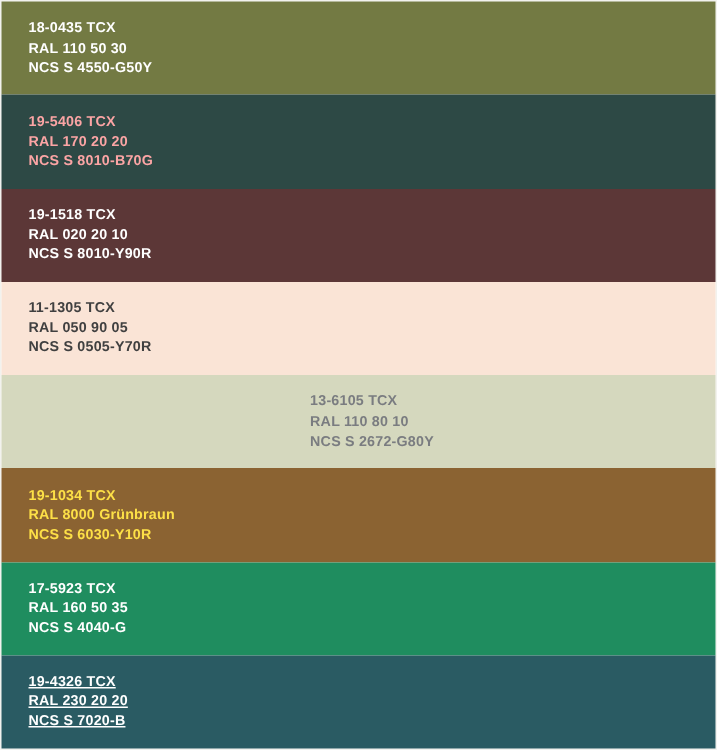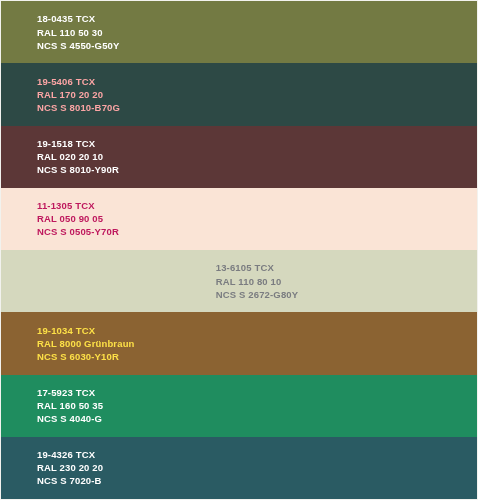--- a/index.html
+++ b/index.html
@@ -26,21 +26,21 @@
     display: flex;
     flex-direction: column;
   }
   .swatch {
     position: relative;
     flex: 1 1 0;
     min-height: 0;
     display: flex;
     flex-direction: column;
     justify-content: center;
-    padding-left: 36px;
+    padding-left: 18px;
     box-sizing: border-box;
     overflow: hidden;
   }
   .swatch-lines {
     display: flex;
     flex-direction: column;
   }
   .swatch-line {
     font-size: 9.5px;
     font-weight: bold;
@@ -69,21 +69,21 @@
       </div>
     </div>
     <div class="swatch" style="background: rgb(92, 55, 55);">
       <div class="swatch-lines" style="color: rgb(255, 255, 255);">
         <div class="swatch-line">19-1518 TCX</div>
         <div class="swatch-line">RAL 020 20 10</div>
         <div class="swatch-line">NCS S 8010-Y90R</div>
       </div>
     </div>
     <div class="swatch" style="background: rgb(250, 228, 214);">
-      <div class="swatch-lines" style="color: #be185d;">
+      <div class="swatch-lines" style="color: #404040;">
         <div class="swatch-line">11-1305 TCX</div>
         <div class="swatch-line">RAL 050 90 05</div>
         <div class="swatch-line">NCS S 0505-Y70R</div>
       </div>
     </div>
     <div class="swatch" style="background: rgb(213, 216, 190); align-items: center;">
       <div class="swatch-lines" style="color: rgb(122, 124, 128);">
         <div class="swatch-line">13-6105 TCX</div>
         <div class="swatch-line">RAL 110 80 10</div>
         <div class="swatch-line">NCS S 2672-G80Y</div>
@@ -97,19 +97,19 @@
       </div>
     </div>
     <div class="swatch" style="background: rgb(31, 141, 95);">
       <div class="swatch-lines" style="color: #ffffff;">
         <div class="swatch-line">17-5923 TCX</div>
         <div class="swatch-line">RAL 160 50 35</div>
         <div class="swatch-line">NCS S 4040-G</div>
       </div>
     </div>
     <div class="swatch" style="background: rgb(42, 91, 99);">
-      <div class="swatch-lines" style="color: rgb(255, 255, 255);">
+      <div class="swatch-lines" style="color: rgb(255, 255, 255); text-decoration: underline;">
         <div class="swatch-line">19-4326 TCX</div>
         <div class="swatch-line">RAL 230 20 20</div>
         <div class="swatch-line">NCS S 7020-B</div>
       </div>
     </div>
   </div>
 
 </body></html>

